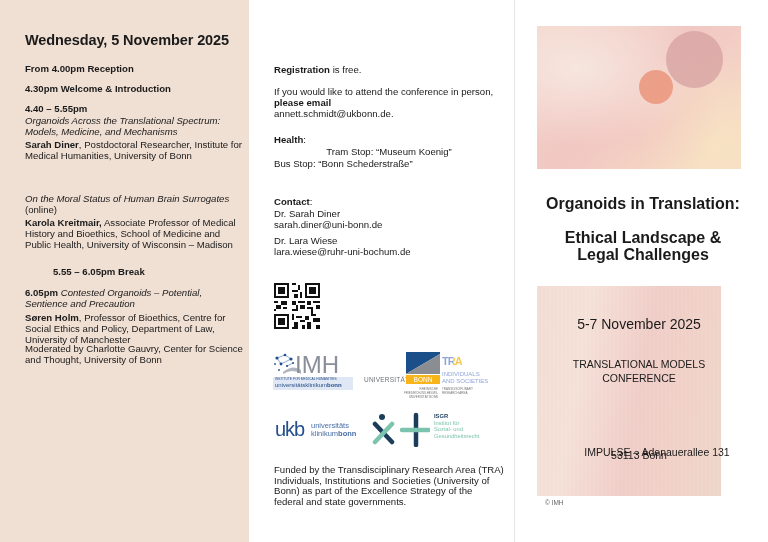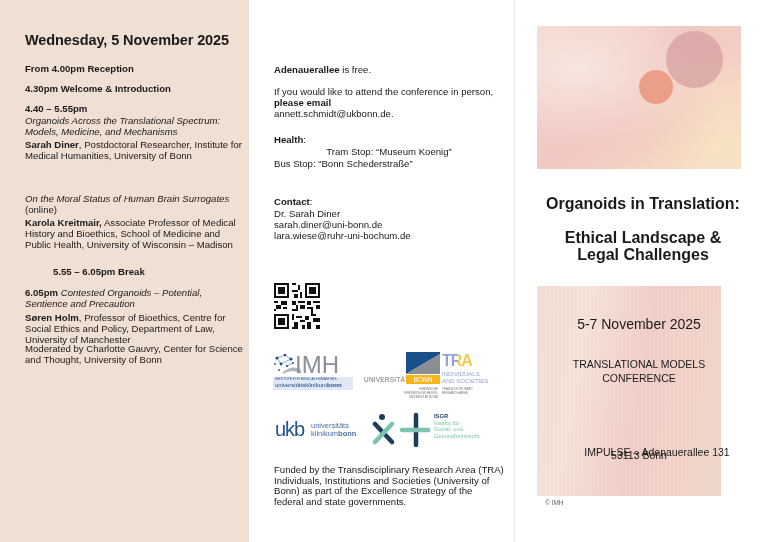--- a/index.html
+++ b/index.html
@@ -63,33 +63,34 @@
 </div>
 <div class="prog b" style="top:266px;margin-left:28px;">5.55 – 6.05pm Break</div>
 <div class="prog" style="top:287px;">
   <div><span class="b">6.05pm</span><span class="i"> Contested Organoids – Potential, Sentience and Precaution</span></div>
   <div style="margin-top:3px;"><span class="b">Søren Holm</span><span>, Professor of Bioethics, Centre for Social Ethics and Policy, Department of Law, University of Manchester</span></div>
 </div>
 <div class="prog" style="top:343px;">Moderated by Charlotte Gauvry, Center for Science and Thought, University of Bonn</div>
 
 <div class="panel panel-mid"></div>
 
-<div class="mid-text" style="top:64px;"><span class="b">Adenauerallee</span><span> is free.</span></div>
+<div class="mid-text" style="top:64px;"><span class="b">Registration</span><span> is free.</span></div>
 <div class="mid-text" style="top:86px;"><span>If you would like to attend the conference in person, </span><span class="b">please email</span><br><span>annett.schmidt@ukbonn.de.</span></div>
 
 <div class="mid-text" style="top:134px;">
   <div><span class="b">Health</span><span>:</span></div>
   <div style="margin-top:1px;text-align:center;">Tram Stop: “Museum Koenig”</div>
   <div style="margin-top:1px;">Bus Stop: “Bonn Schederstraße”</div>
 </div>
 
 <div class="mid-text" style="top:196px;">
   <div><span class="b">Contact</span><span>:</span></div>
   <div style="margin-top:1px;">Dr. Sarah Diner</div>
   <div>sarah.diner@uni-bonn.de</div>
+  <div style="margin-top:5px;">Dr. Lara Wiese</div>
   <div>lara.wiese@ruhr-uni-bochum.de</div>
 </div>
 
 <svg class="qr" viewBox="0 0 21 21" shape-rendering="crispEdges">
   <rect width="21" height="21" fill="#fff"></rect>
   <g fill="#111">
     <rect x="0" y="0" width="7" height="1"></rect>
       <rect x="0" y="6" width="7" height="1"></rect>
       <rect x="0" y="0" width="1" height="7"></rect>
       <rect x="6" y="0" width="1" height="7"></rect>
@@ -174,21 +175,21 @@
   <div style="position:absolute;left:2px;top:24px;font-size:6.5px;color:#6f7378;letter-spacing:0.2px;">UNIVERSITÄT</div>
   <div style="position:absolute;left:44px;top:23px;width:34px;height:9px;background:#f7b51a;color:#fff;font-size:6.5px;line-height:9px;text-align:center;">BONN</div>
   <div style="position:absolute;left:26px;top:35px;width:50px;text-align:right;font-size:3px;line-height:4px;color:#777;">
     <div>RHEINISCHE</div>
     <div>FRIEDRICH-WILHELMS-</div>
     <div>UNIVERSITÄT BONN</div>
   </div>
 </div>
 
 <div class="logo-tra">
-  <div style="position:absolute;left:2px;top:0;font-size:16px;font-weight:bold;line-height:18px;color:#8fa4d8;letter-spacing:-1px;text-align:center;"><span style="background:linear-gradient(90deg,#8fa4d8 55%,#f2c84b 55%);-webkit-background-clip:text;background-clip:text;color:transparent;">TRA</span></div>
+  <div style="position:absolute;left:2px;top:0;font-size:11px;font-weight:bold;line-height:18px;color:#8fa4d8;letter-spacing:-1px;text-align:center;"><span style="background:linear-gradient(90deg,#8fa4d8 55%,#f2c84b 55%);-webkit-background-clip:text;background-clip:text;color:transparent;">TRA</span></div>
   <div style="position:absolute;left:2px;top:19px;font-size:6px;line-height:6.5px;color:#8fa4d8;">
     <div>INDIVIDUALS</div>
     <div>AND SOCIETIES</div>
   </div>
   <div style="position:absolute;left:2px;top:35px;font-size:3px;line-height:4px;color:#777;">
     <div>TRANSDISCIPLINARY</div>
     <div>RESEARCH AREA</div>
   </div>
 </div>
 

